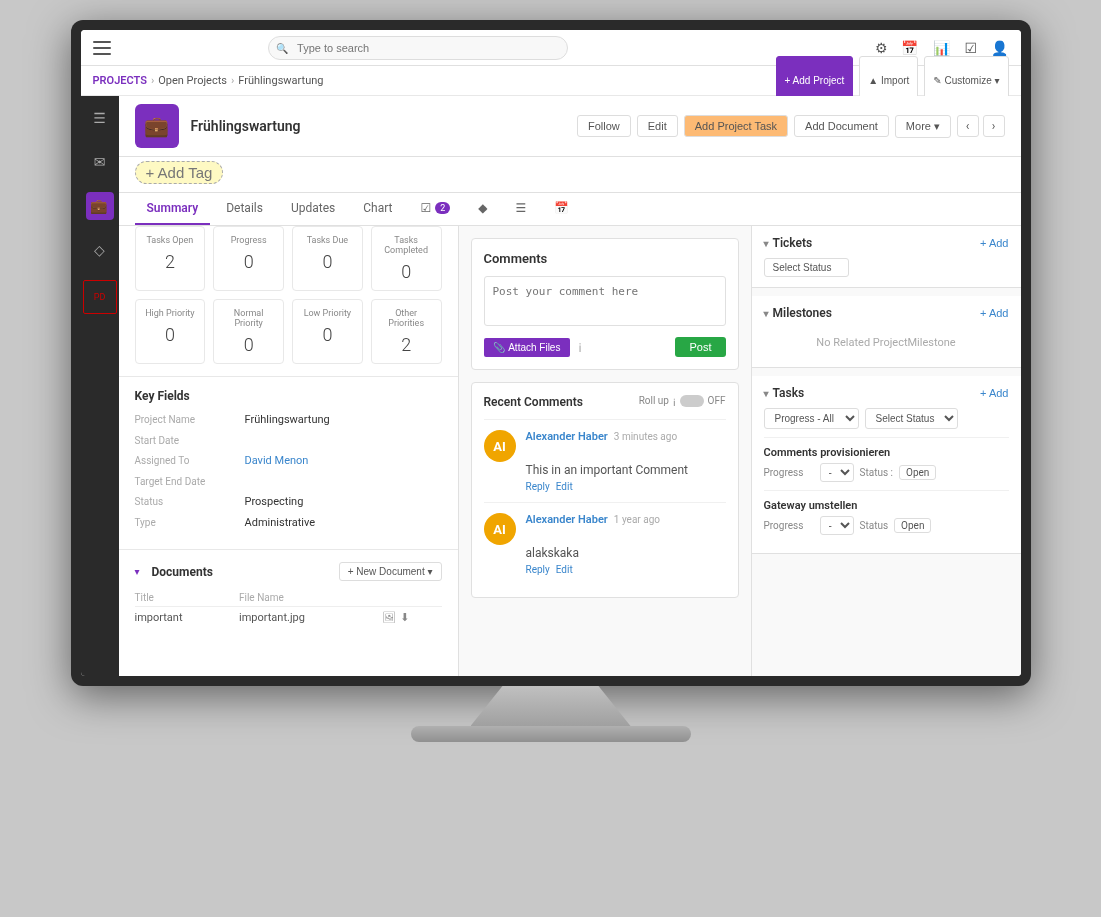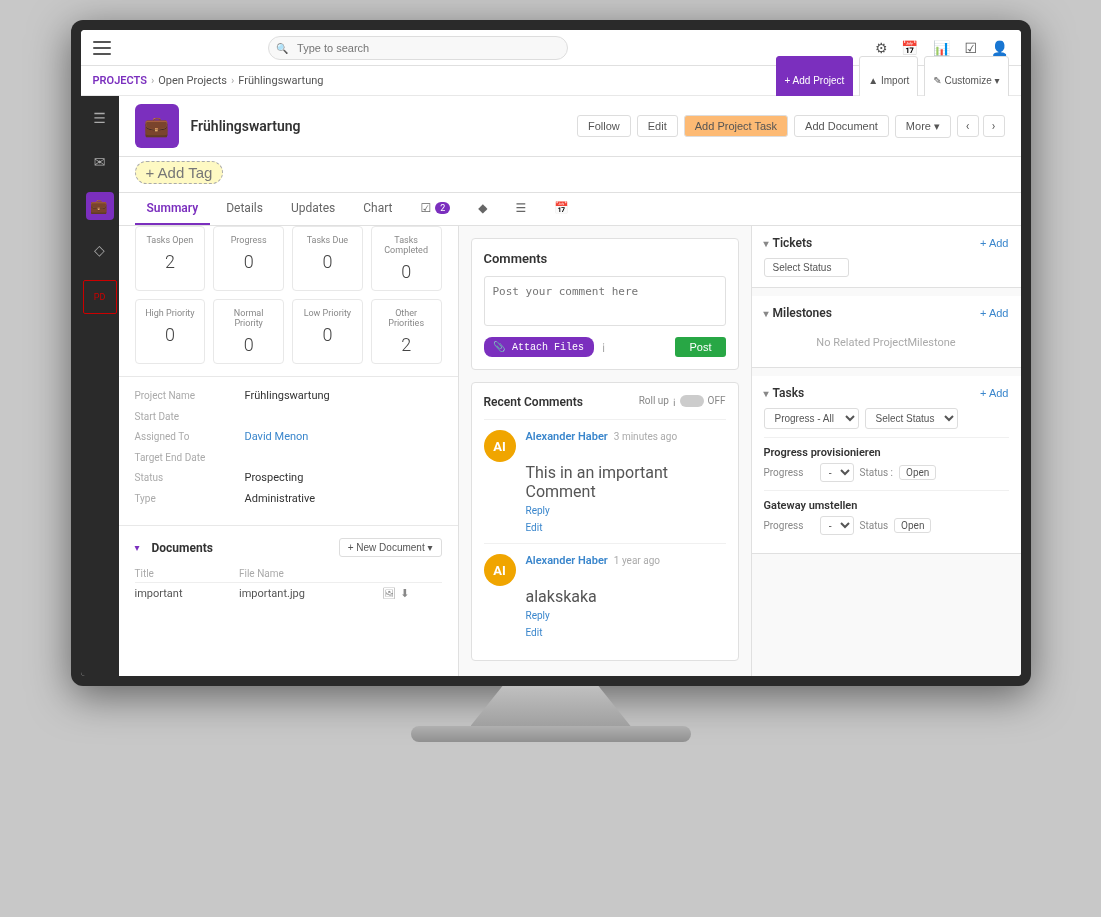--- a/index.html
+++ b/index.html
@@ -462,28 +462,27 @@
     }
     .comment-actions {
       display: flex;
       align-items: center;
       gap: 8px;
     }
     .attach-btn {
       background: #7B2FBE;
       color: #fff;
       border: none;
-      border-radius: 8px;
+      border-radius: 2px;
       padding: 4px 10px;
       font-size: 10px;
       cursor: pointer;
       display: flex;
       align-items: center;
       gap: 4px;
-      font-family: Liberation Mono, monospace;
     }
     .info-icon {
       color: #aaa;
       font-size: 12px;
     }
     .post-btn {
       margin-left: auto;
       background: #28a745;
       color: #fff;
       border: none;
@@ -554,29 +553,28 @@
     .comment-author {
       font-size: 11px;
       font-weight: 600;
       color: #3a86cc;
     }
     .comment-time {
       font-size: 10px;
       color: #aaa;
     }
     .comment-text {
-      font-size: 16px;
+      font-size: 12px;
       color: #555;
       margin-bottom: 4px;
       margin-top: 20px;
     }
     .comment-links {
       display: flex;
       gap: 6px;
-      flex-direction: column;
     }
     .comment-link {
       font-size: 10px;
       color: #3a86cc;
       cursor: pointer;
     }
 
     
     .right-panel {
       width: 270px;
@@ -846,20 +844,21 @@
                 <div class="metric-label">Low Priority</div>
                 <div class="metric-value">0</div>
               </div>
               <div class="metric-card">
                 <div class="metric-label">Other Priorities</div>
                 <div class="metric-value">2</div>
               </div>
             </div>
 
             <div class="key-fields-section">
+              <div class="fields-title">Key Fields</div>
               <div class="field-row">
                 <div class="field-label">Project Name</div>
                 <div class="field-value">Frühlingswartung</div>
               </div>
               <div class="field-row">
                 <div class="field-label">Start Date</div>
                 <div class="field-value"></div>
               </div>
               <div class="field-row">
                 <div class="field-label">Assigned To</div>
@@ -1003,21 +1002,21 @@
               <div class="tasks-filter">
                 <select class="filter-select">
                   <option>Progress - All</option>
                 </select>
                 <select class="filter-select">
                   <option>Select Status</option>
                 </select>
               </div>
 
               <div class="task-item">
-                <div class="task-name">Progress provisionieren</div>
+                <div class="task-name">Comments provisionieren</div>
                 <div class="task-row">
                   <span class="task-label">Progress</span>
                   <select class="task-select">
                     <option>-</option>
                   </select>
                   <span class="task-status-label">Status :</span>
                   <span class="open-badge">Open</span>
                 </div>
               </div>
 

